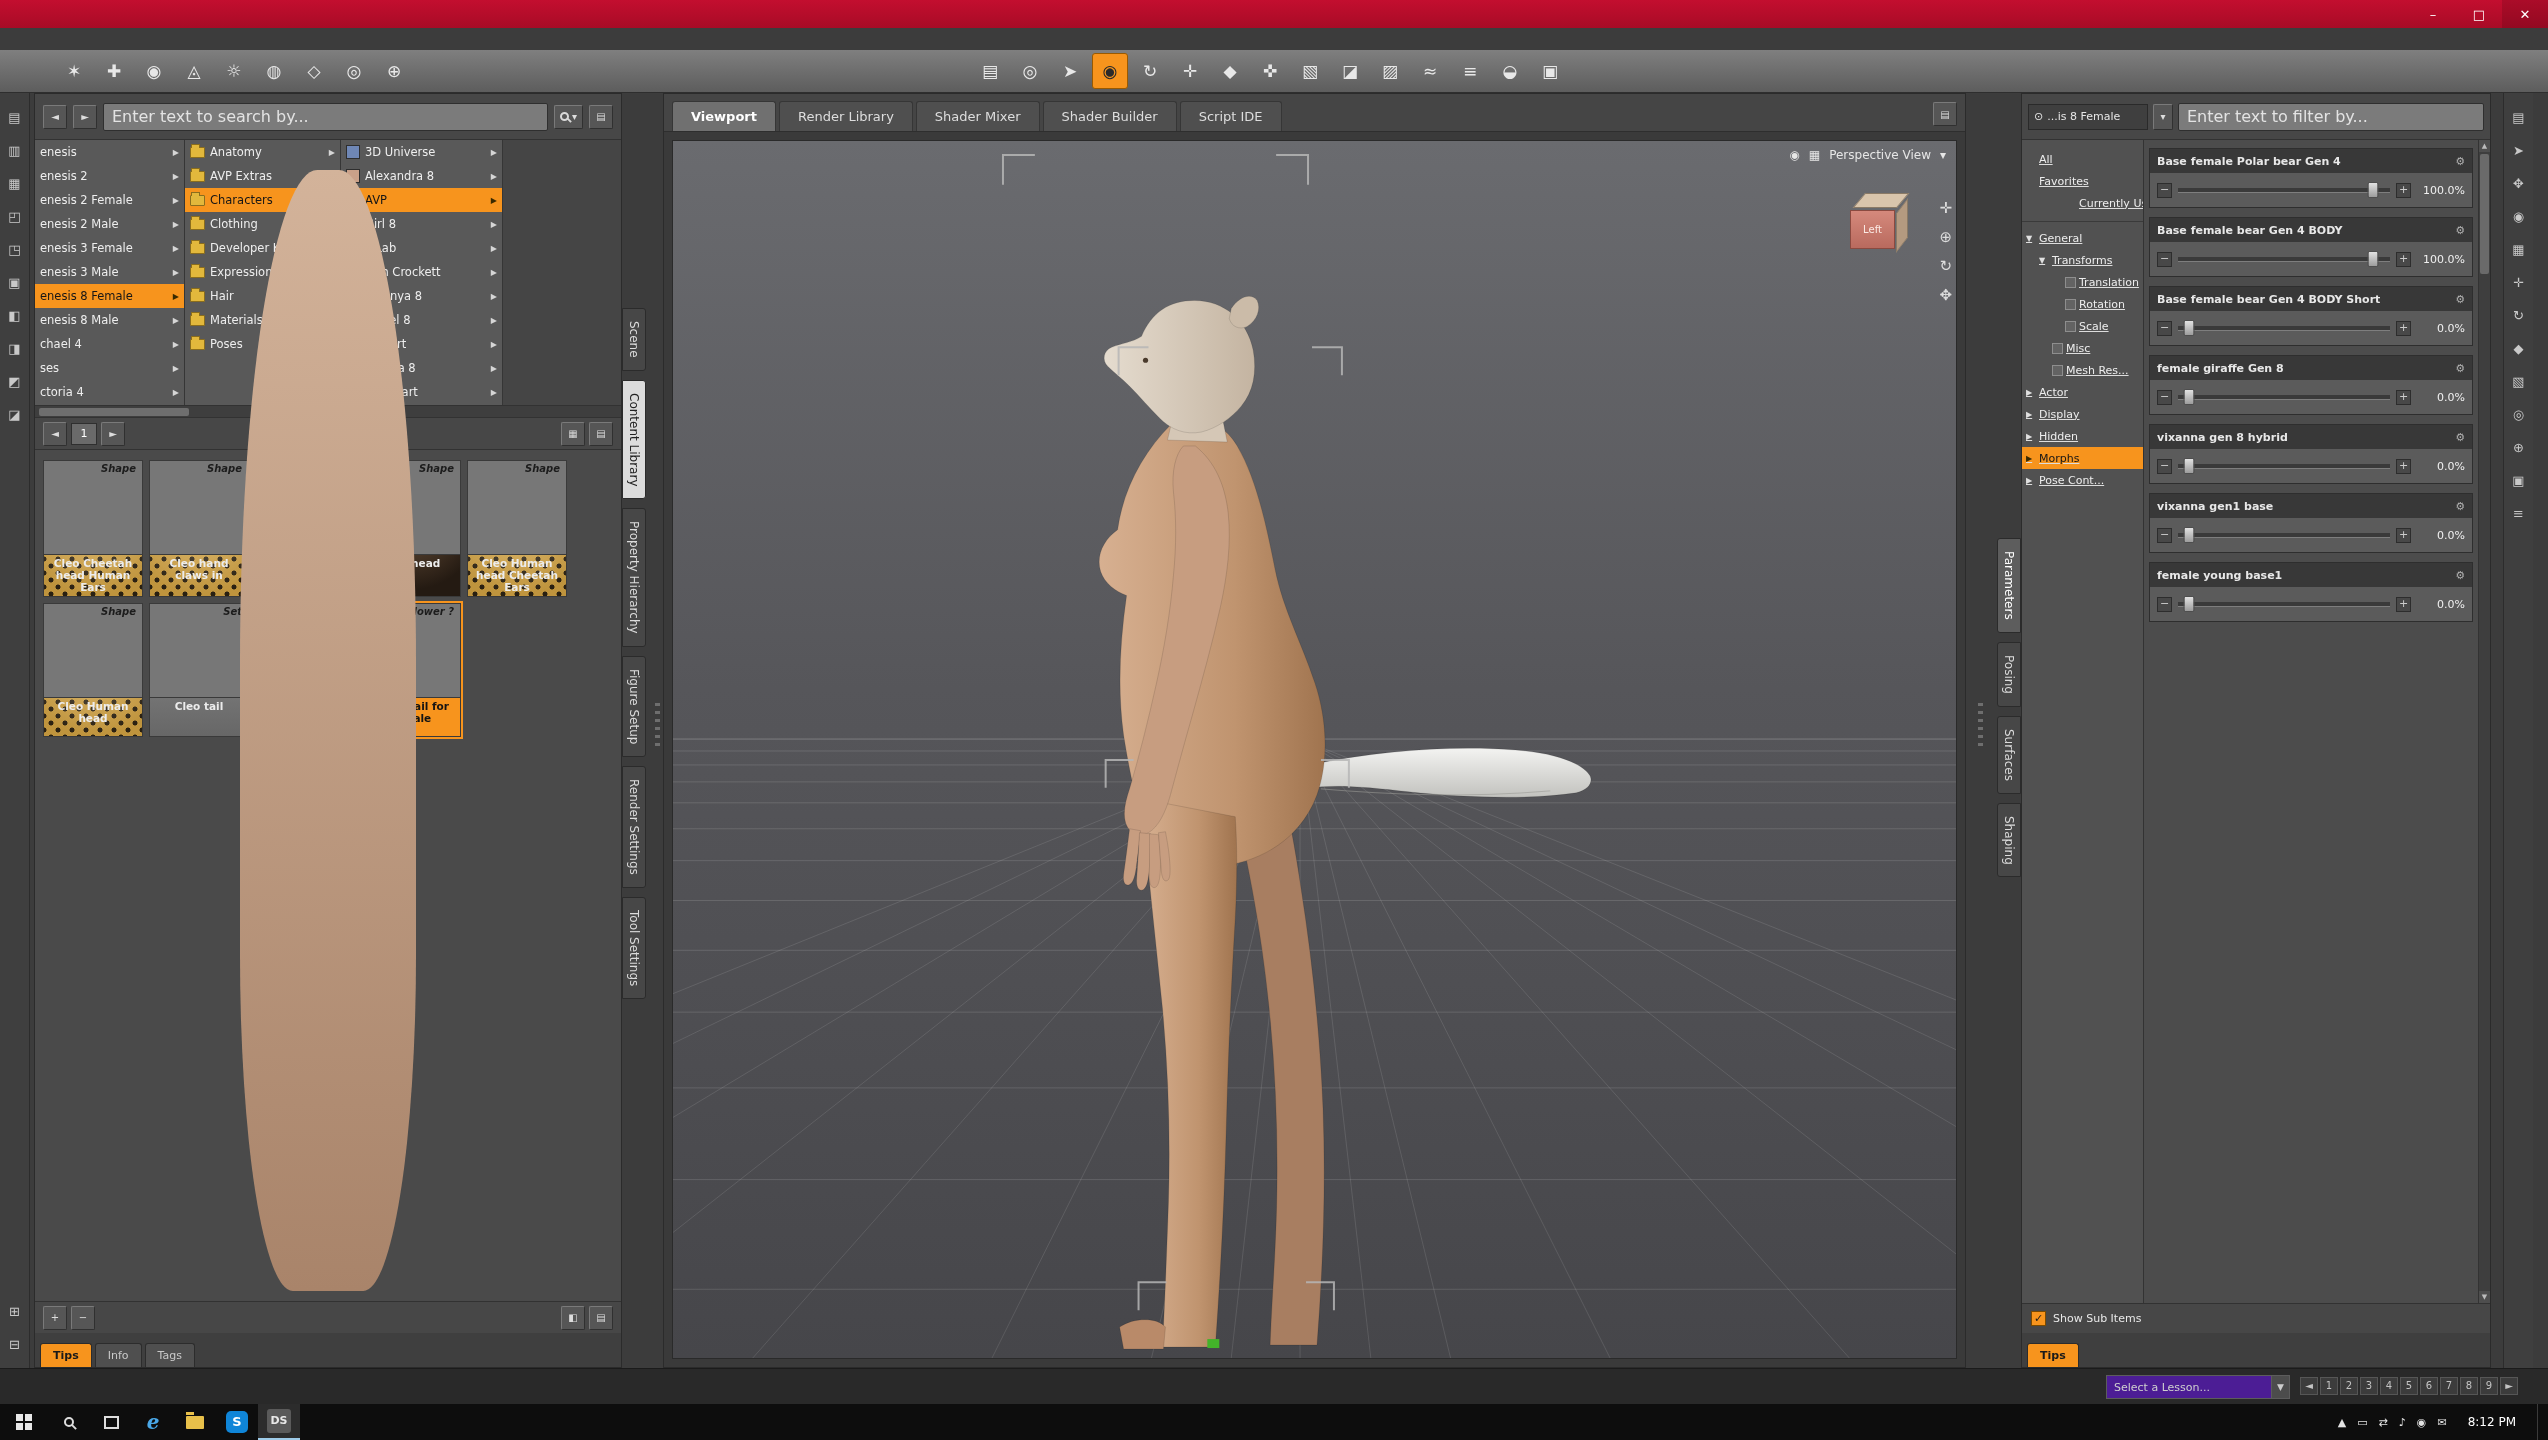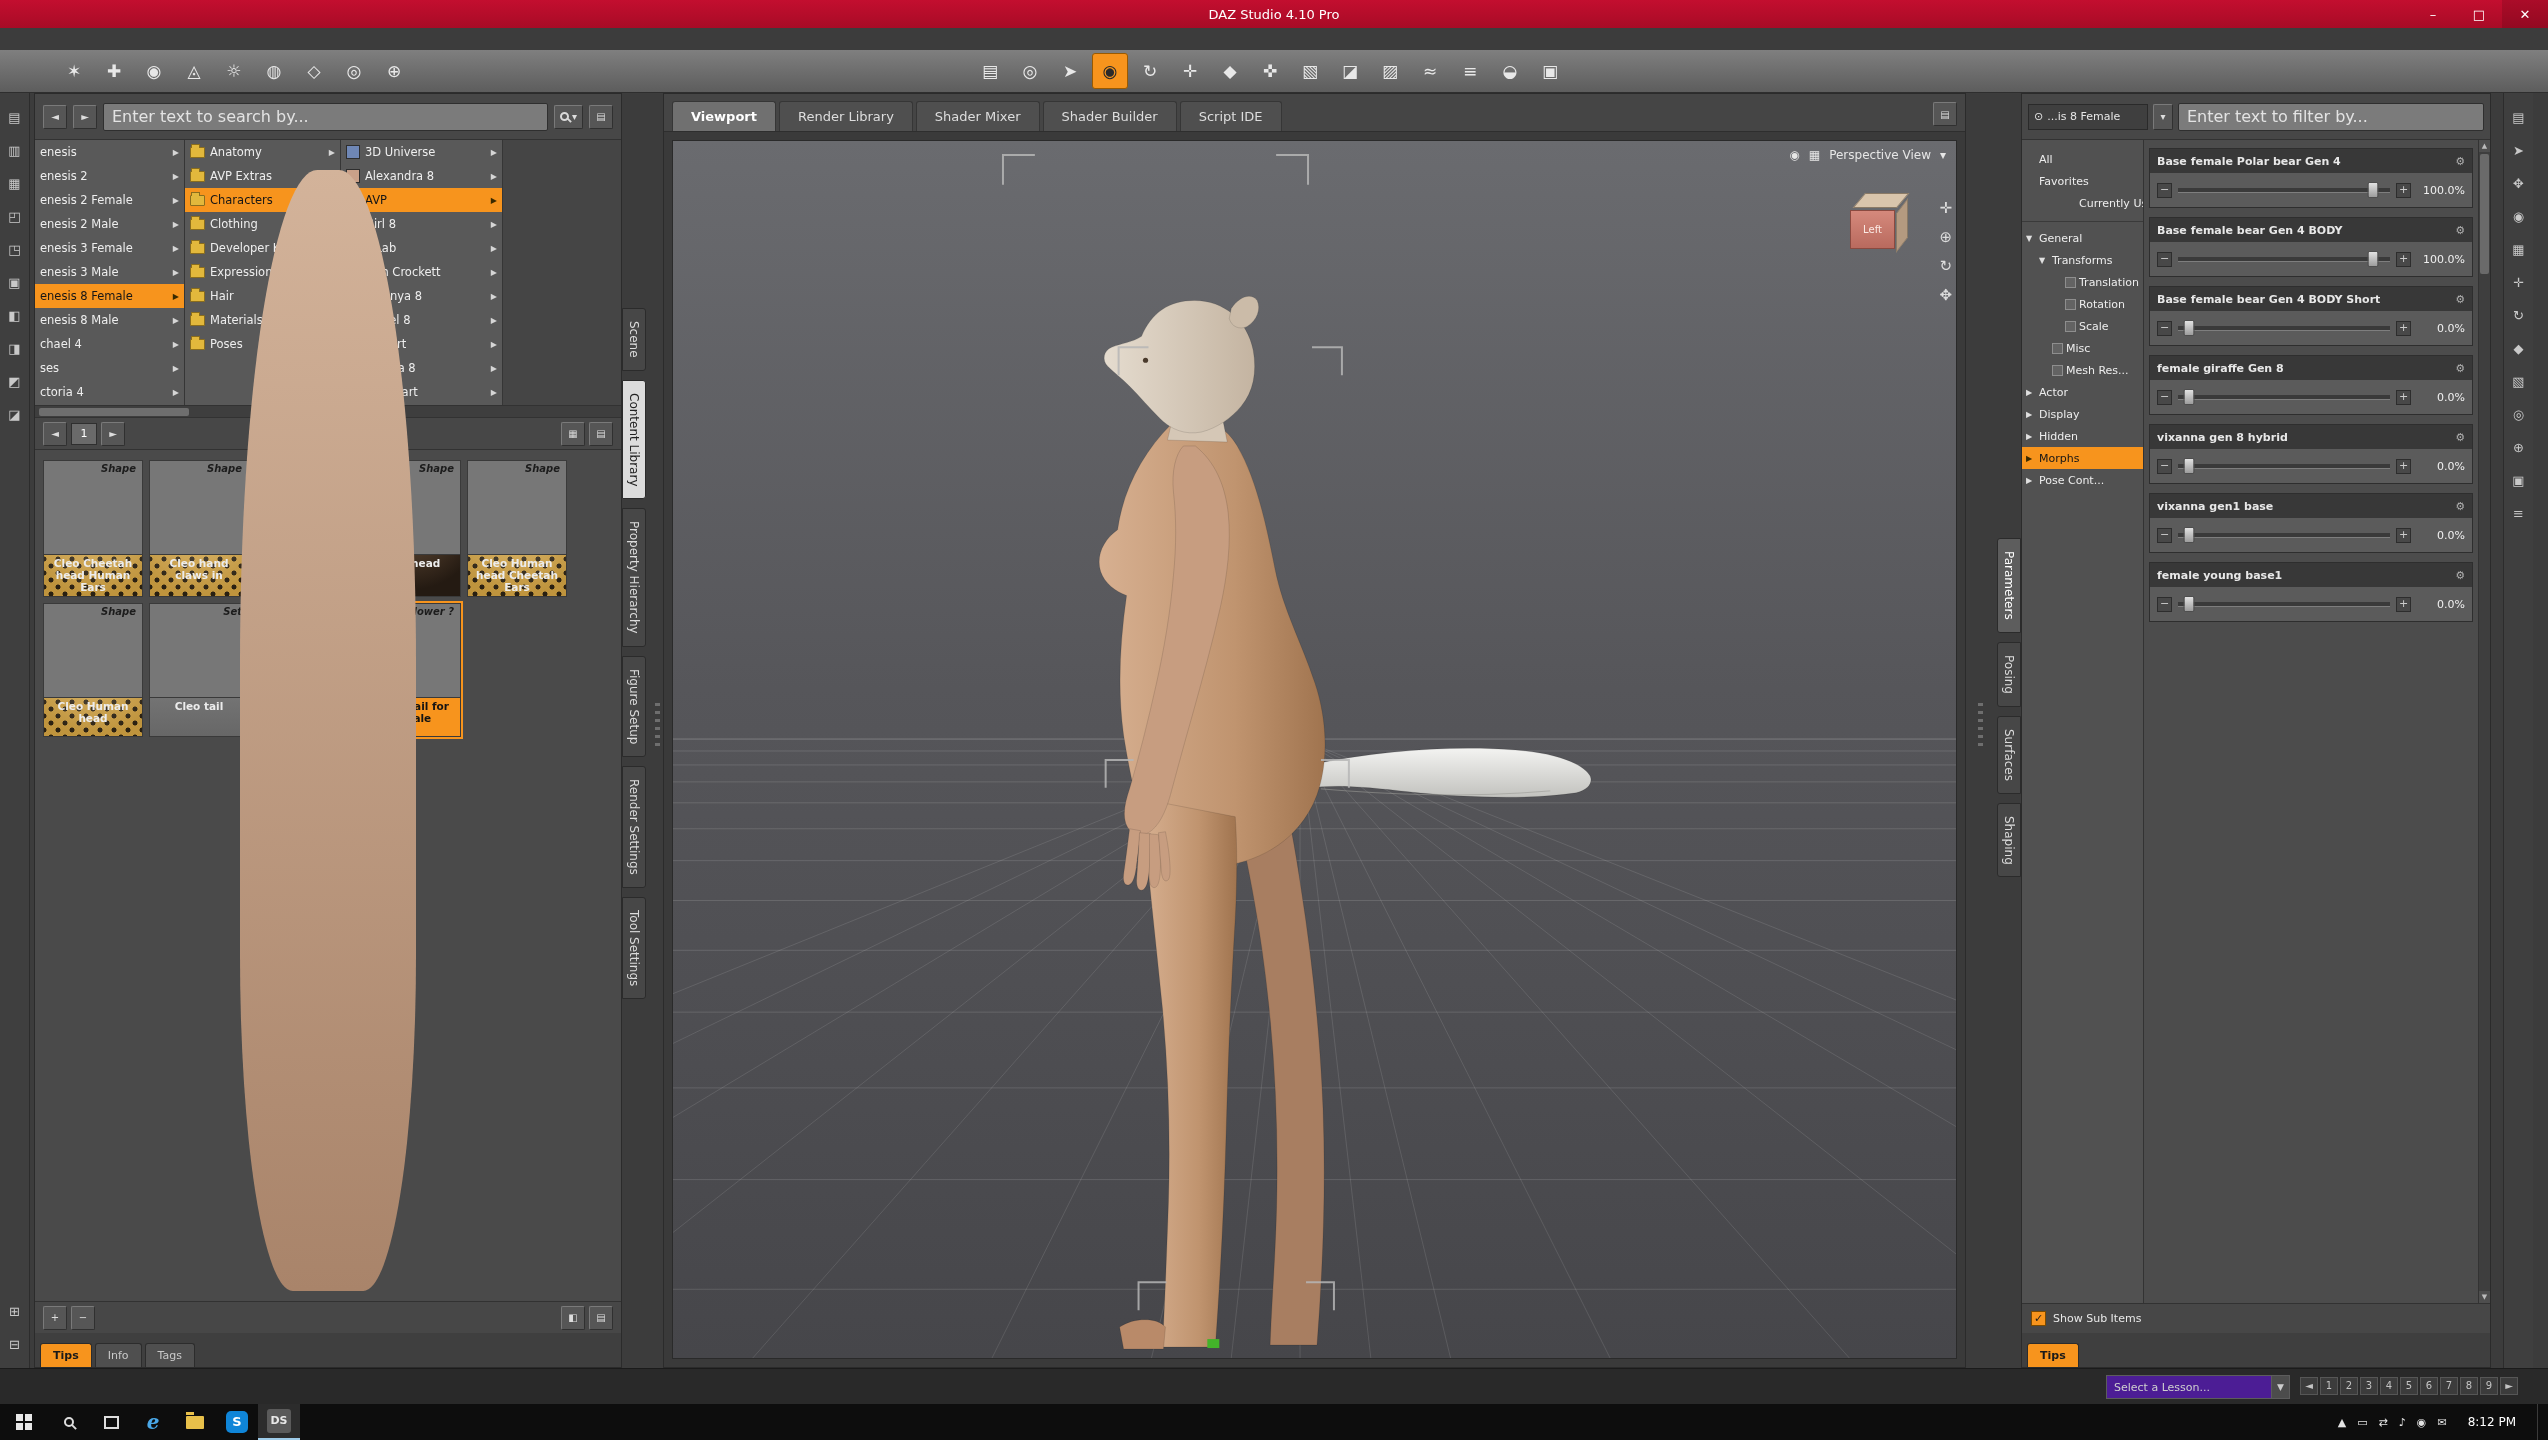--- a/index.html
+++ b/index.html
@@ -123,21 +123,21 @@
   .vc-side{position:absolute;bottom:4px;right:0;width:12px;height:39px;background:#b49a80;border:1px solid #8a7a66;transform:skewY(-52deg);}
   .vp-tools{position:absolute;top:58px;right:4px;display:flex;flex-direction:column;gap:11px;}
   .vp-tools .micro{background:none;border:none;color:#dcdcdc;font-size:15px;}
 
   
   .right-panel{position:absolute;left:2021px;top:93px;width:470px;height:1275px;background:#4a4a4a;border:1px solid #2b2b2b;display:flex;flex-direction:column;}
   .pp-header{height:46px;display:flex;align-items:center;gap:5px;padding:0 6px;background:#474747;border-bottom:1px solid #323232;}
   .pp-scope{width:120px;height:26px;background:#3f3f3f;border:1px solid #2a2a2a;display:flex;align-items:center;gap:4px;padding:0 5px;color:#e6e6e6;font-size:11px;white-space:nowrap;overflow:hidden;}
   .pp-scope-arrow{width:20px;height:26px;flex:none;}
   .pp-body{flex:1;display:flex;min-height:0;}
-  .pp-nav{width:122px;background:#515151;border-right:1px solid #333;padding-top:8px;overflow:hidden;}
+  .pp-nav{width:122px;background:#515151;border-right:1px solid #333;padding-top:8px;overflow:hidden;text-decoration:underline;}
   .nav-row{height:22px;display:flex;align-items:center;gap:3px;color:#ededed;font-size:11px;white-space:nowrap;width:100%;background:none;border:none;text-align:left;}
   .nav-row.selected{background:var(--accent);color:#161616;}
   .nav-row.sep{height:8px;border-bottom:1px solid #3a3a3a;margin-bottom:5px;pointer-events:none;}
   .nav-expand{width:10px;font-size:8px;color:#e0e0e0;flex:none;}
   .nav-row.selected .nav-expand{color:#3a2a00;}
   .nav-ico{display:none;width:11px;height:11px;background:#636363;border:1px solid #8e8e8e;flex:none;}
   .nav-row.icon .nav-ico{display:inline-block;}
   .pp-sliders{flex:1;background:#4c4c4c;padding:8px 5px;position:relative;overflow:hidden;}
   .card{margin-bottom:9px;border:1px solid #2e2e2e;}
   .card-title{height:24px;background:#383838;display:flex;align-items:center;gap:6px;padding:0 7px;color:#e8e8e8;font-size:11px;font-weight:bold;white-space:nowrap;overflow:hidden;}
@@ -183,21 +183,20 @@
   .tray-ico{background:none;border:none;color:#e4e4e4;font-size:11px;}
   .tb-clock{color:#fff;font-size:12px;padding:0 10px;}
   .show-desktop{width:7px;height:100%;background:none;border:none;border-left:1px solid #3a3a3a;}
 </style>
 </head>
 <body>
 
 <div class="app">
 
   <div class="titlebar">
-    <div class="tb-title">DAZ Studio 4.10 Pro</div>
     <div class="tb-controls">
       <button class="tb-btn">–</button>
       <button class="tb-btn">□</button>
       <button class="tb-btn">✕</button>
     </div>
   </div>
 
 
   <div class="toolbar">
     <div class="tool-group tg-left">

